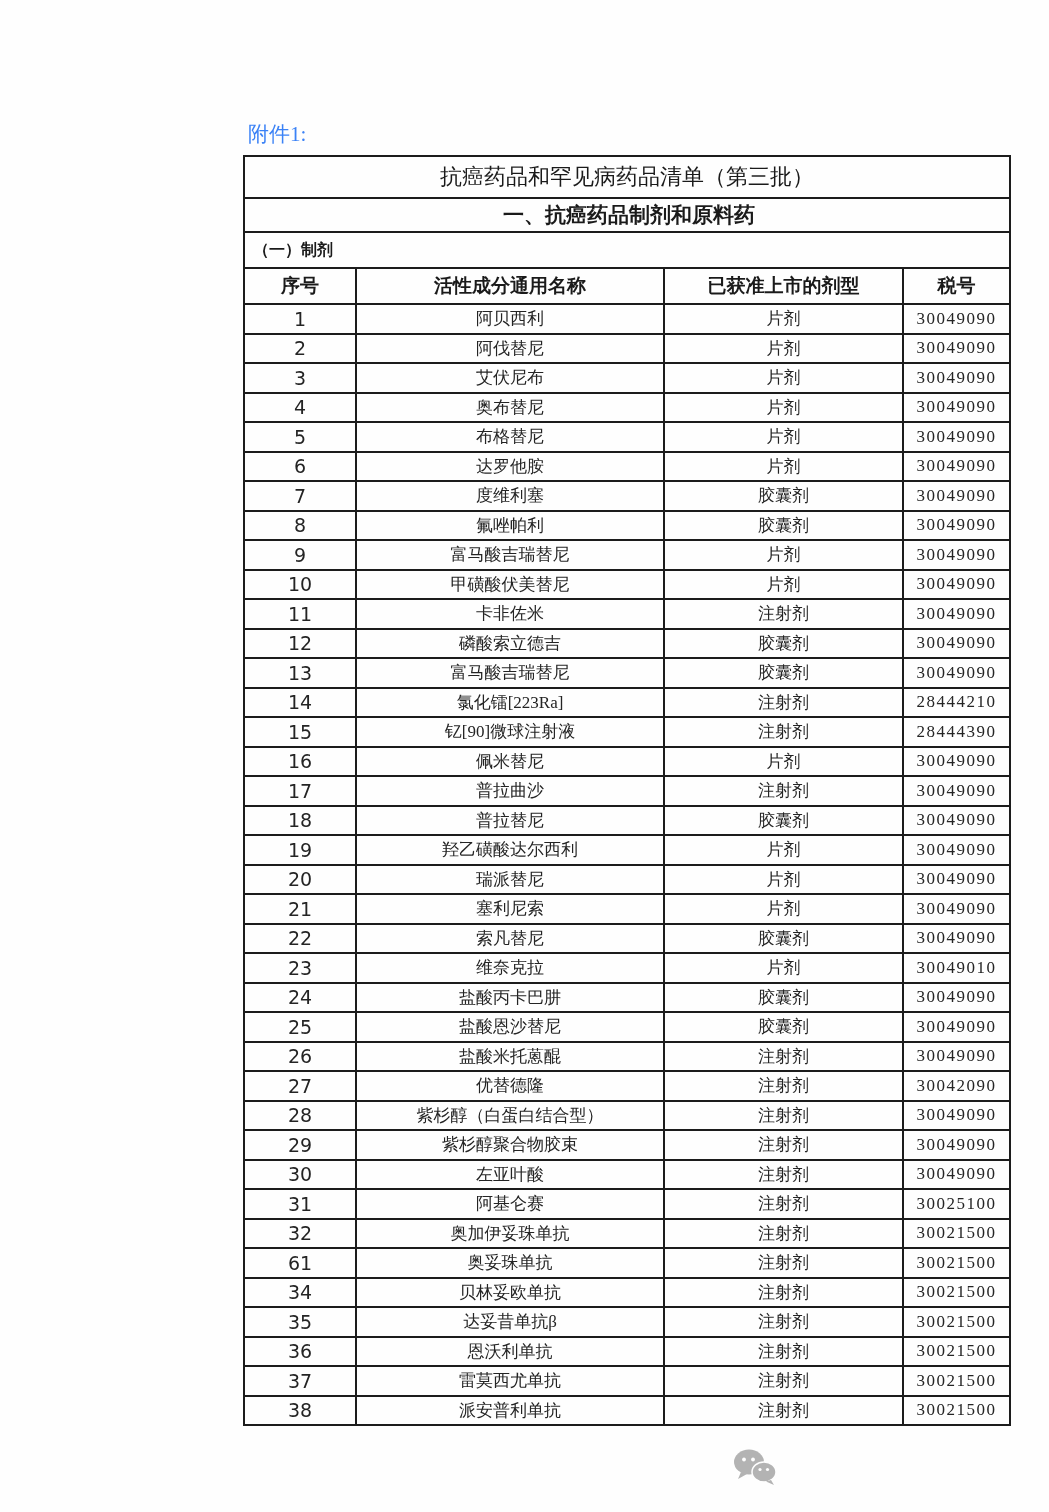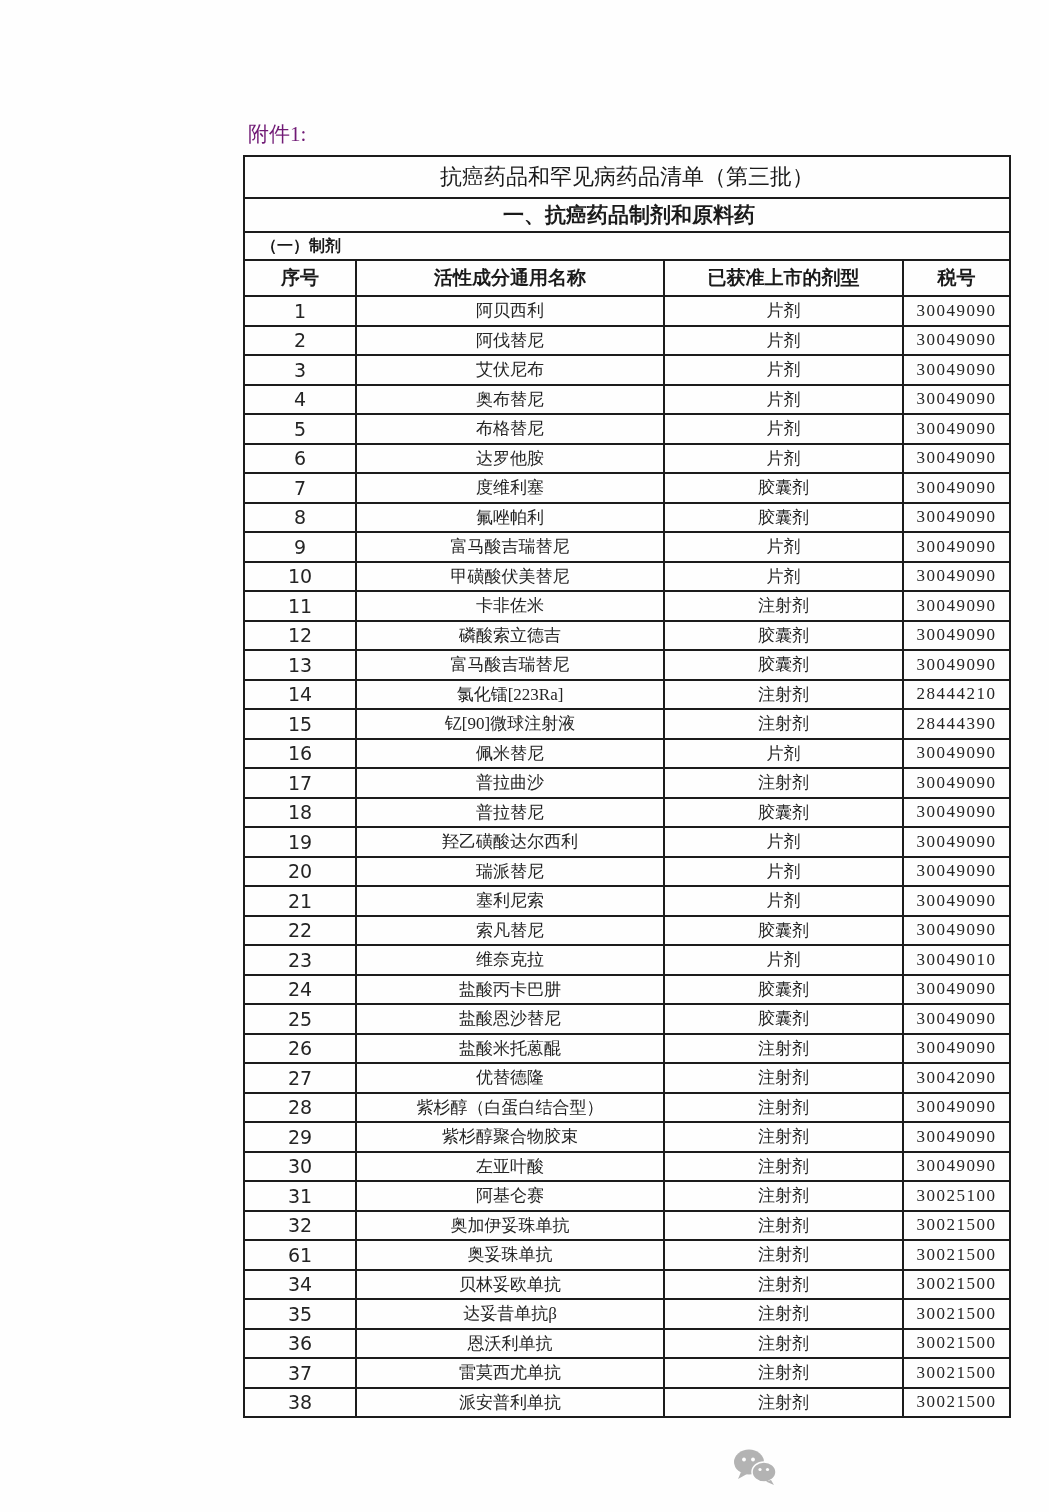--- a/index.html
+++ b/index.html
@@ -12,21 +12,21 @@
     font-family: "Liberation Serif", "DejaVu Serif", serif;
     color: #1a1a1a;
     overflow: hidden;
   }
   .attachment-label {
     position: absolute;
     left: 248px;
     top: 120px;
     font-size: 21px;
     font-family: "Liberation Serif", "DejaVu Serif", serif;
-    color: #701a75;
+    color: #3b82f6;
   }
   .doc-table {
     position: absolute;
     left: 243px;
     top: 155px;
     width: 766px;
     border-collapse: collapse;
     table-layout: fixed;
   }
   .doc-table td, .doc-table th {
@@ -44,23 +44,23 @@
   }
   .section-row td {
     height: 34px;
     text-align: center;
     padding-left: 4px;
     font-weight: bold;
     font-size: 21px;
     font-family: Liberation Serif, serif;
   }
   .subsection-row td {
-    height: 28px;
+    height: 36px;
     text-align: left;
-    padding-left: 16px;
+    padding-left: 8px;
     font-weight: bold;
     font-size: 16px;
     font-family: "DejaVu Sans", "Liberation Sans", sans-serif;
   }
   .header-row th {
     height: 36px;
     text-align: center;
     font-weight: bold;
     font-size: 19px;
     font-family: "DejaVu Sans", "Liberation Sans", sans-serif;

